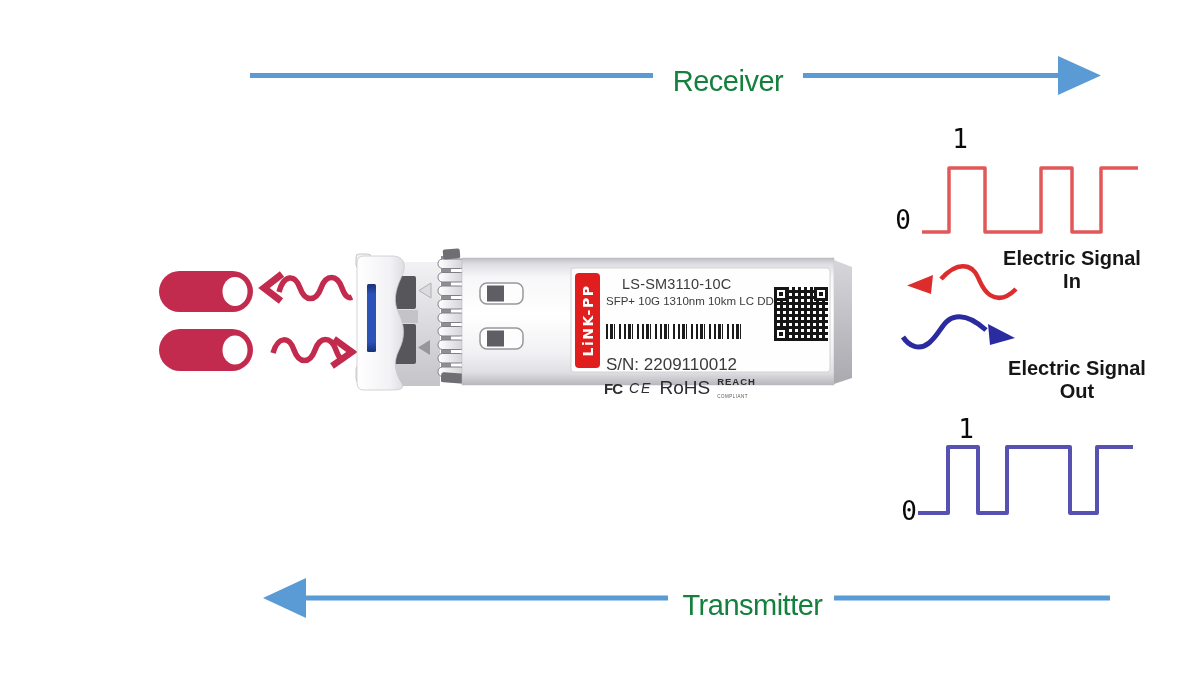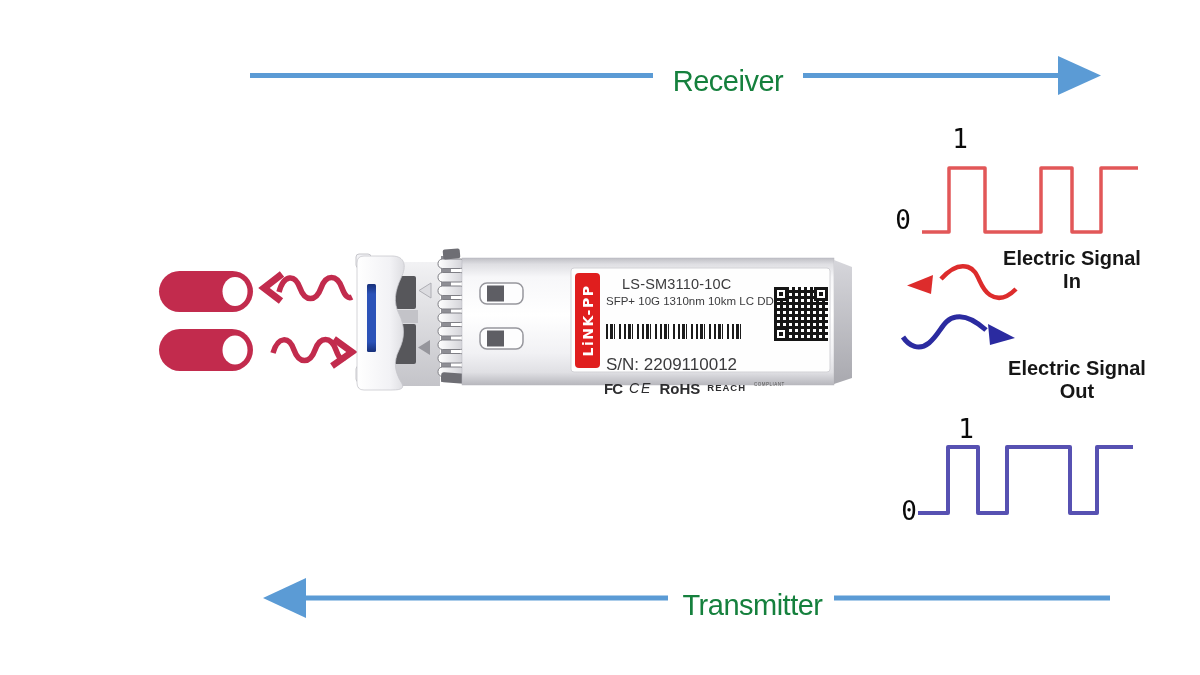--- a/index.html
+++ b/index.html
@@ -16,22 +16,22 @@
               display:flex;align-items:center;justify-content:center;color:#fff;font-weight:700;
               font-size:14px;letter-spacing:1.5px;font-family:"DejaVu Sans",sans-serif;}
   .lbl-model{left:606px;top:276px;font-size:14.5px;color:#3b3b3d;letter-spacing:0.2px;margin-left:16px;}
   .lbl-specs{left:606px;top:295px;font-size:11.5px;color:#3b3b3d;}
   .lbl-serial{left:606px;top:308px;font-size:17px;color:#3b3b3d;margin-top:47px;}
   .barcode{left:606px;top:324px;width:139px;height:15px;
      background:repeating-linear-gradient(90deg,#1b1b1b 0 2px,#fff 2px 4px,#1b1b1b 4px 7px,#fff 7px 8px,#1b1b1b 8px 9px,#fff 9px 13px,#1b1b1b 13px 15px,#fff 15px 18px);}
   .certs{left:604px;top:340px;width:160px;height:18px;display:flex;align-items:center;gap:7px;color:#2d2d2f;margin-top:39px;}
   .cert-fcc{font-size:15px;font-weight:700;letter-spacing:-1px;}
   .cert-ce{font-size:14px;letter-spacing:2px;font-style:italic;}
-  .cert-rohs{font-size:15px;font-weight:700;}
-  .cert-reach{display:flex;flex-direction:row;line-height:1;gap:8px;}
+  .cert-rohs{font-size:19px;font-weight:400;}
+  .cert-reach{display:flex;flex-direction:column;line-height:1;gap:8px;}
   .reach-main{font-size:9.5px;font-weight:700;letter-spacing:1px;}
   .reach-sub{font-size:4.5px;color:#555;letter-spacing:0.5px;}
   
   .qr{left:774px;top:287px;width:54px;height:54px;
       background:repeating-linear-gradient(0deg,#151515 0 3px,transparent 3px 6px),
                  repeating-linear-gradient(90deg,#151515 0 3px,#fff 3px 6px);}
   .qr i{position:absolute;width:14px;height:14px;background:#fff;border:3px solid #151515;box-sizing:border-box;}
   .qr i::after{content:"";position:absolute;inset:2px;background:#151515;}
   .qr .tl{left:0;top:0;} .qr .tr{right:0;top:0;} .qr .bl{left:0;bottom:0;}
 </style>

